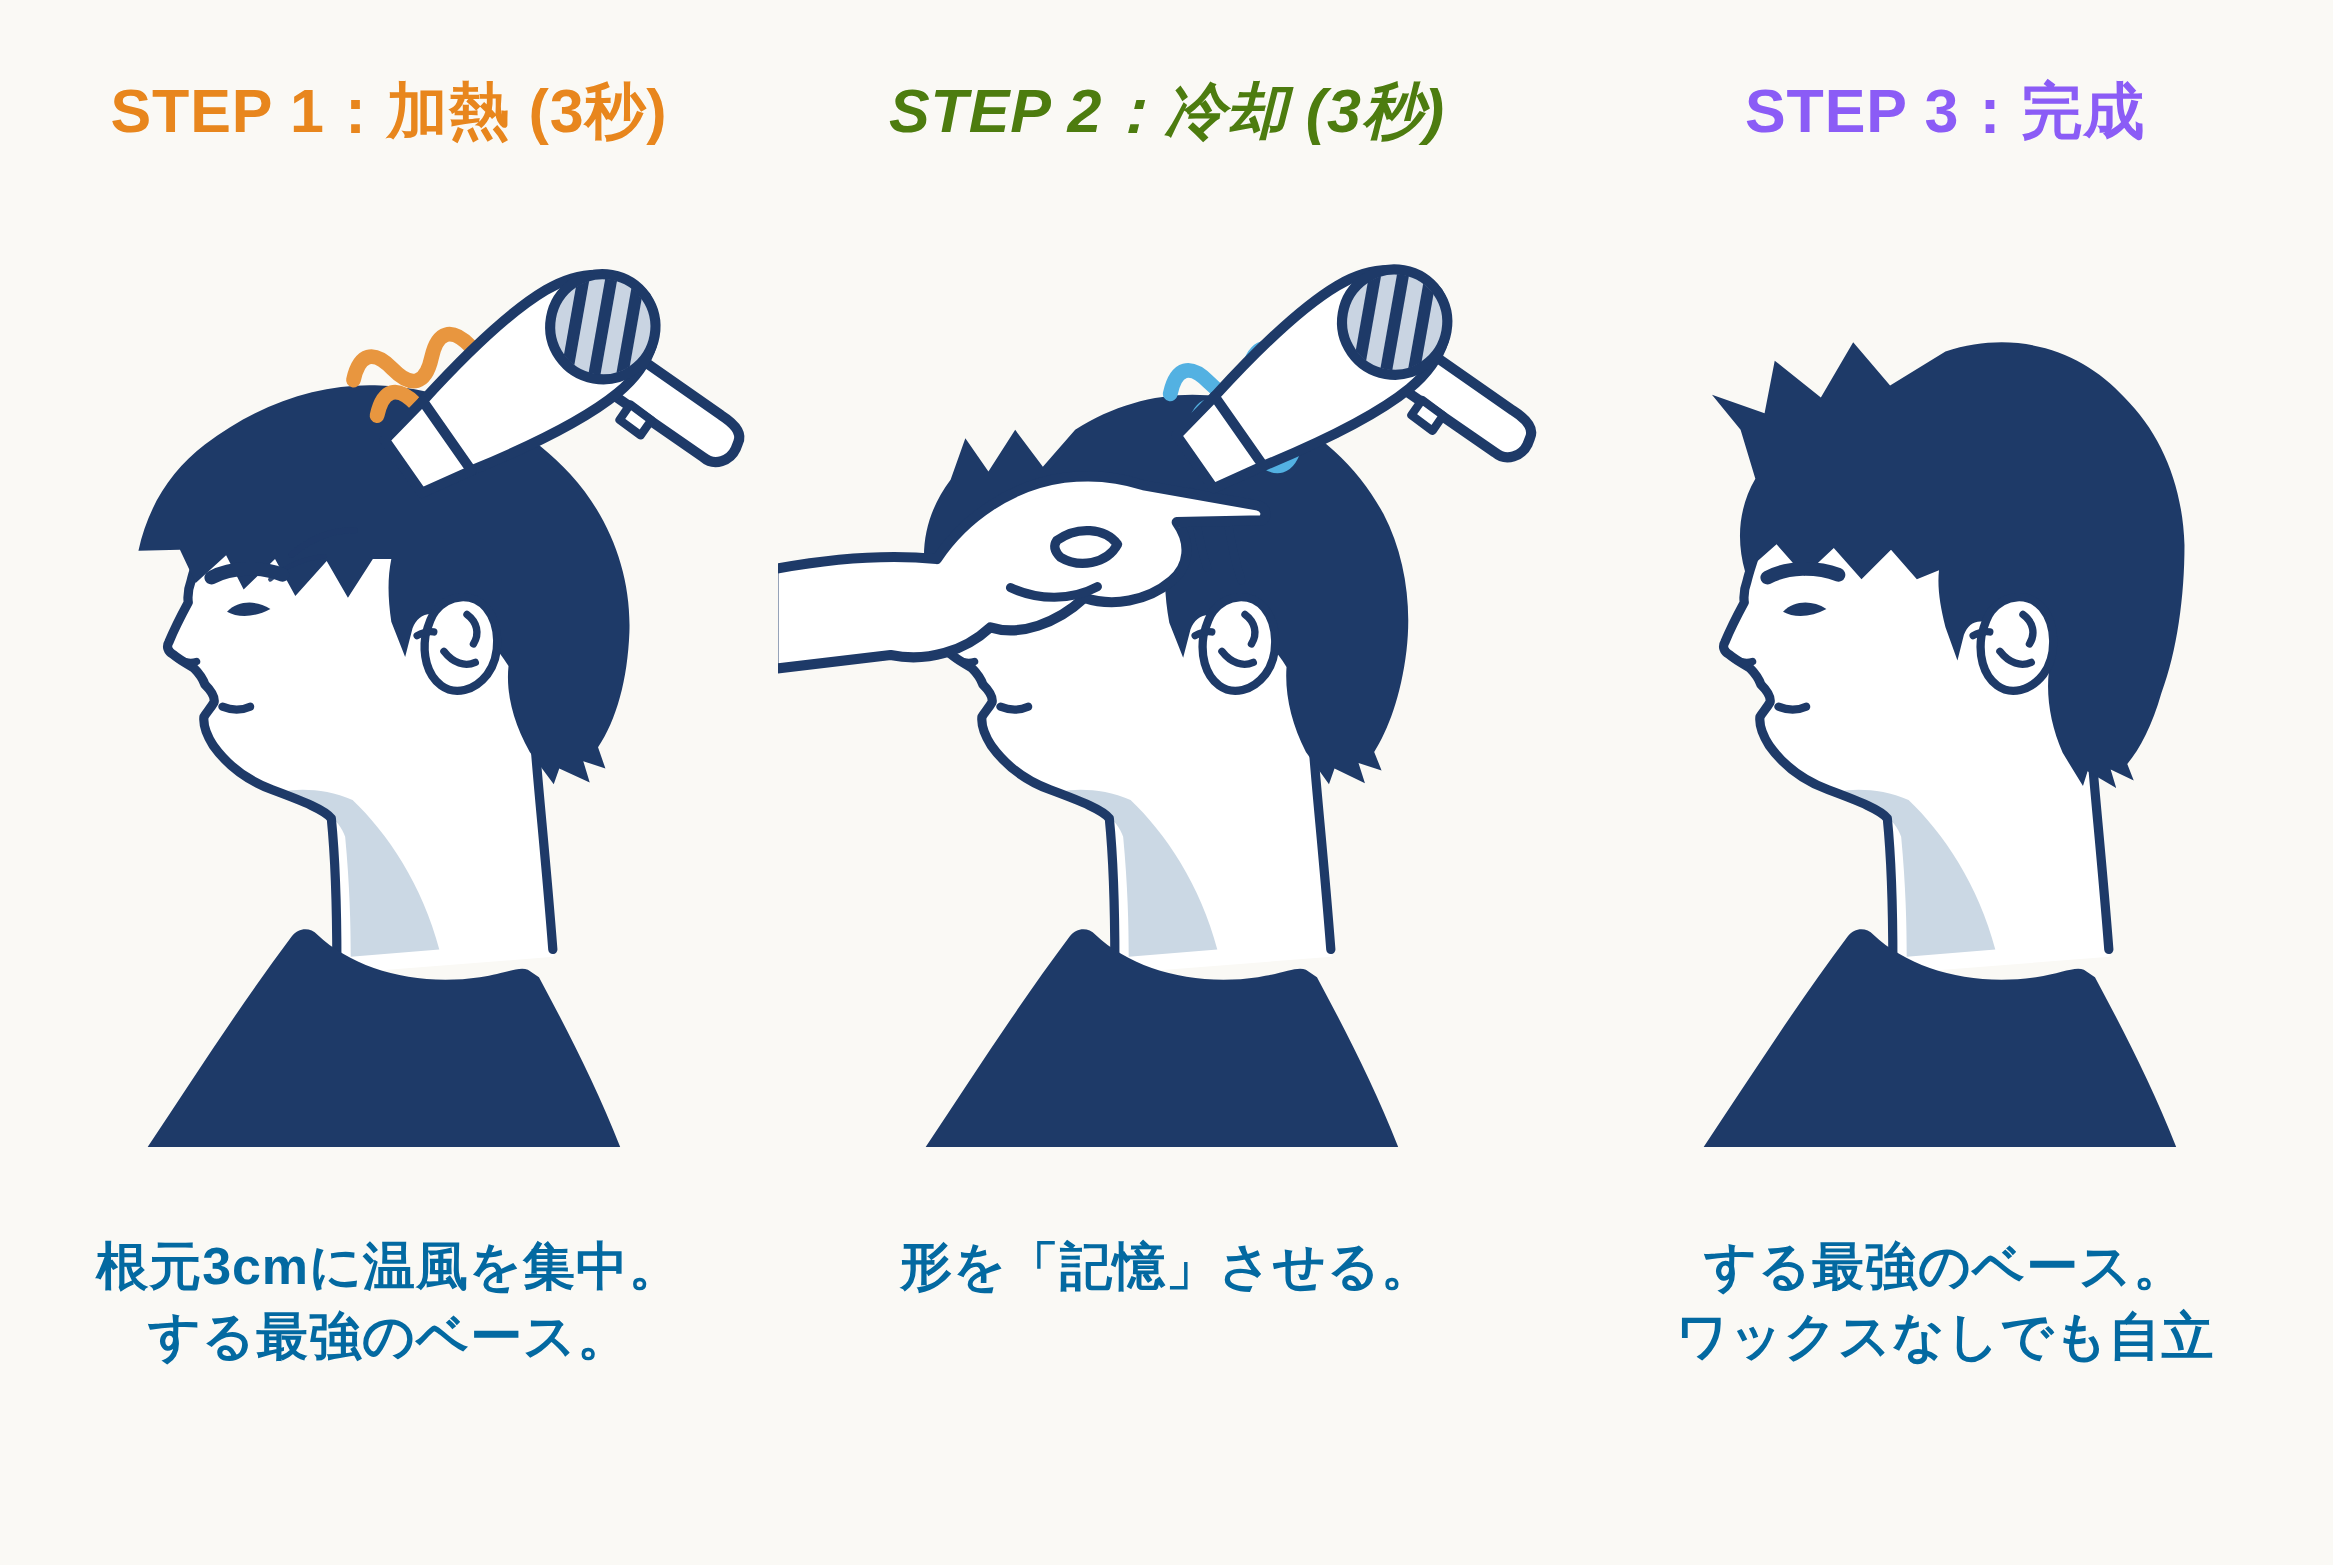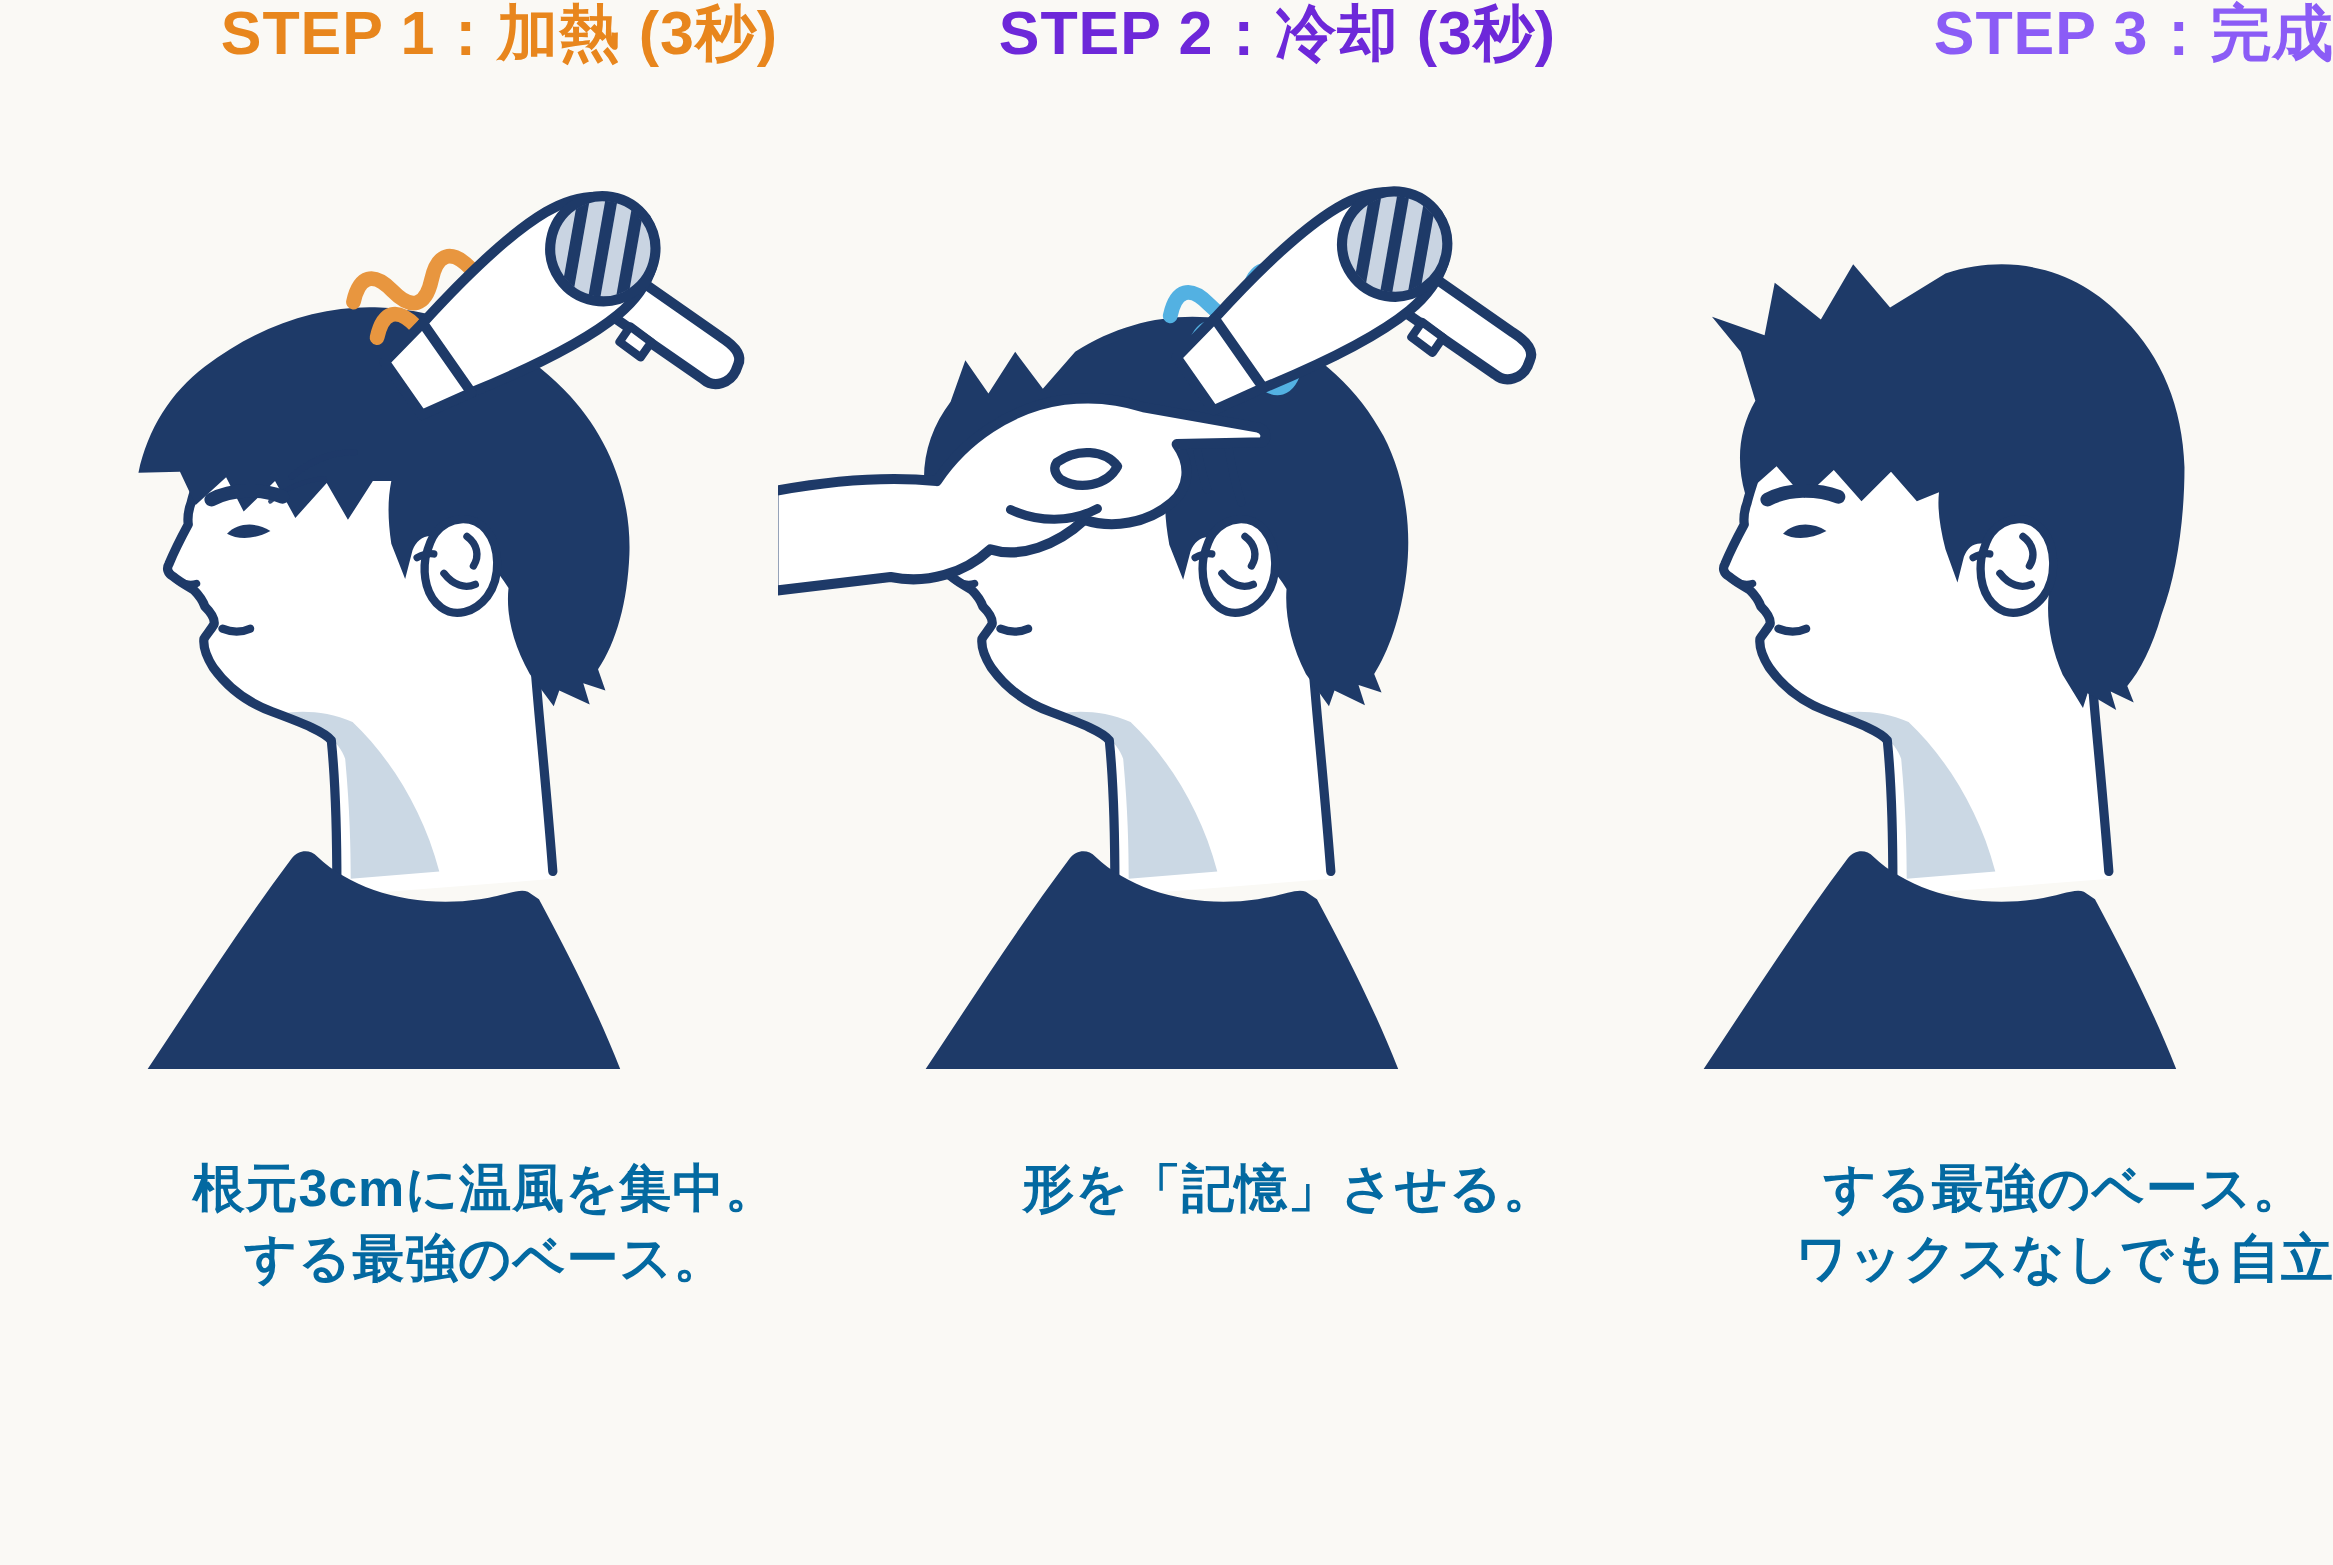--- a/index.html
+++ b/index.html
@@ -5,28 +5,29 @@
   html,body{margin:0;padding:0;}
   body{
     width:2333px;height:1565px;
     background:#FAF9F5;
     font-family:"Liberation Sans","DejaVu Sans",sans-serif;
     overflow:hidden;
   }
   .board{display:flex;width:2333px;height:1565px;}
   .column{
     width:778px;box-sizing:border-box;
-    display:flex;flex-direction:column;align-items:flex-end;
+    display:flex;flex-direction:column;align-items:center;
+    padding-top:78px;
   }
   .step-header{
     font-size:61px;font-weight:900;letter-spacing:0.9px;
     white-space:nowrap;line-height:1.1;
   }
   .step1 .step-header{color:#E8861D;}
-  .step2 .step-header{color:#6d28d9;}
+  .step2 .step-header{color:#4d7c0f;font-style:italic;}
   .step3 .step-header{color:#8b5cf6;}
   .illustration{width:778px;height:1043px;margin-top:7.4px;display:block;}
   .caption{
     margin-top:37px;
     font-size:52px;font-weight:900;color:#0369a1;
     text-align:center;line-height:1.33;letter-spacing:0.9px;
   }
   
   .navy{fill:#1E3A68;}
   .outline{fill:none;stroke:#1E3A68;stroke-linecap:round;stroke-linejoin:round;}

